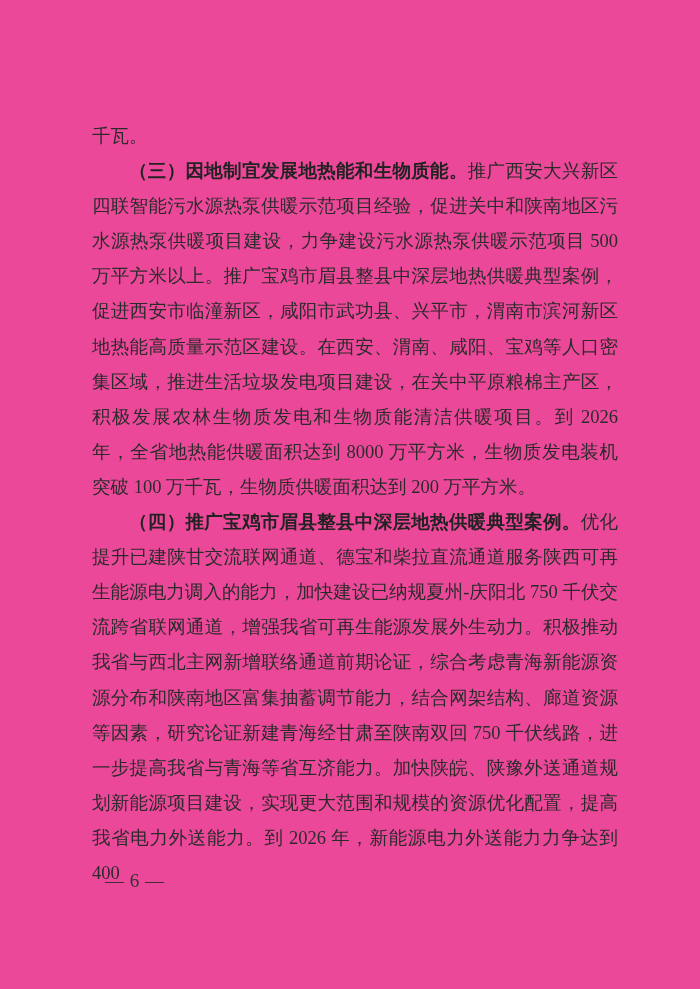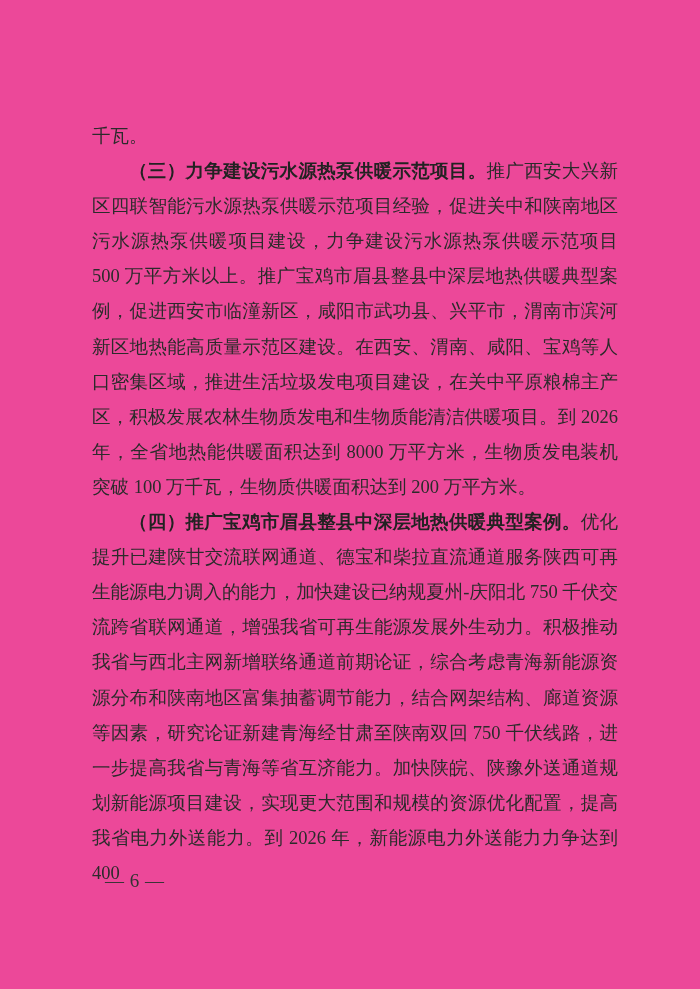--- a/index.html
+++ b/index.html
@@ -47,17 +47,17 @@
     color: #333333;
     letter-spacing: 0.5px;
   }
 </style>
 </head>
 <body>
 
 <div class="page">
   <main class="text-block">
     <p class="para no-indent"><span>千瓦。</span></p>
-    <p class="para"><span class="section-heading">（三）力争建设污水源热泵供暖示范项目。</span><span>推广西安大兴新区四联智能污水源热泵供暖示范项目经验，促进关中和陕南地区污水源热泵供暖项目建设，力争建设污水源热泵供暖示范项目 500 万平方米以上。推广宝鸡市眉县整县中深层地热供暖典型案例，促进西安市临潼新区，咸阳市武功县、兴平市，渭南市滨河新区地热能高质量示范区建设。在西安、渭南、咸阳、宝鸡等人口密集区域，推进生活垃圾发电项目建设，在关中平原粮棉主产区，积极发展农林生物质发电和生物质能清洁供暖项目。到 2026 年，全省地热能供暖面积达到 8000 万平方米，生物质发电装机突破 100 万千瓦，生物质供暖面积达到 200 万平方米。</span></p>
+    <p class="para"><span class="section-heading">（三）因地制宜发展地热能和生物质能。</span><span>推广西安大兴新区四联智能污水源热泵供暖示范项目经验，促进关中和陕南地区污水源热泵供暖项目建设，力争建设污水源热泵供暖示范项目 500 万平方米以上。推广宝鸡市眉县整县中深层地热供暖典型案例，促进西安市临潼新区，咸阳市武功县、兴平市，渭南市滨河新区地热能高质量示范区建设。在西安、渭南、咸阳、宝鸡等人口密集区域，推进生活垃圾发电项目建设，在关中平原粮棉主产区，积极发展农林生物质发电和生物质能清洁供暖项目。到 2026 年，全省地热能供暖面积达到 8000 万平方米，生物质发电装机突破 100 万千瓦，生物质供暖面积达到 200 万平方米。</span></p>
     <p class="para"><span class="section-heading">（四）推广宝鸡市眉县整县中深层地热供暖典型案例。</span><span>优化提升已建陕甘交流联网通道、德宝和柴拉直流通道服务陕西可再生能源电力调入的能力，加快建设已纳规夏州-庆阳北 750 千伏交流跨省联网通道，增强我省可再生能源发展外生动力。积极推动我省与西北主网新增联络通道前期论证，综合考虑青海新能源资源分布和陕南地区富集抽蓄调节能力，结合网架结构、廊道资源等因素，研究论证新建青海经甘肃至陕南双回 750 千伏线路，进一步提高我省与青海等省互济能力。加快陕皖、陕豫外送通道规划新能源项目建设，实现更大范围和规模的资源优化配置，提高我省电力外送能力。到 2026 年，新能源电力外送能力力争达到 400</span></p>
   </main>
   <footer class="page-number">— 6 —</footer>
 </div>
 
 </body></html>

